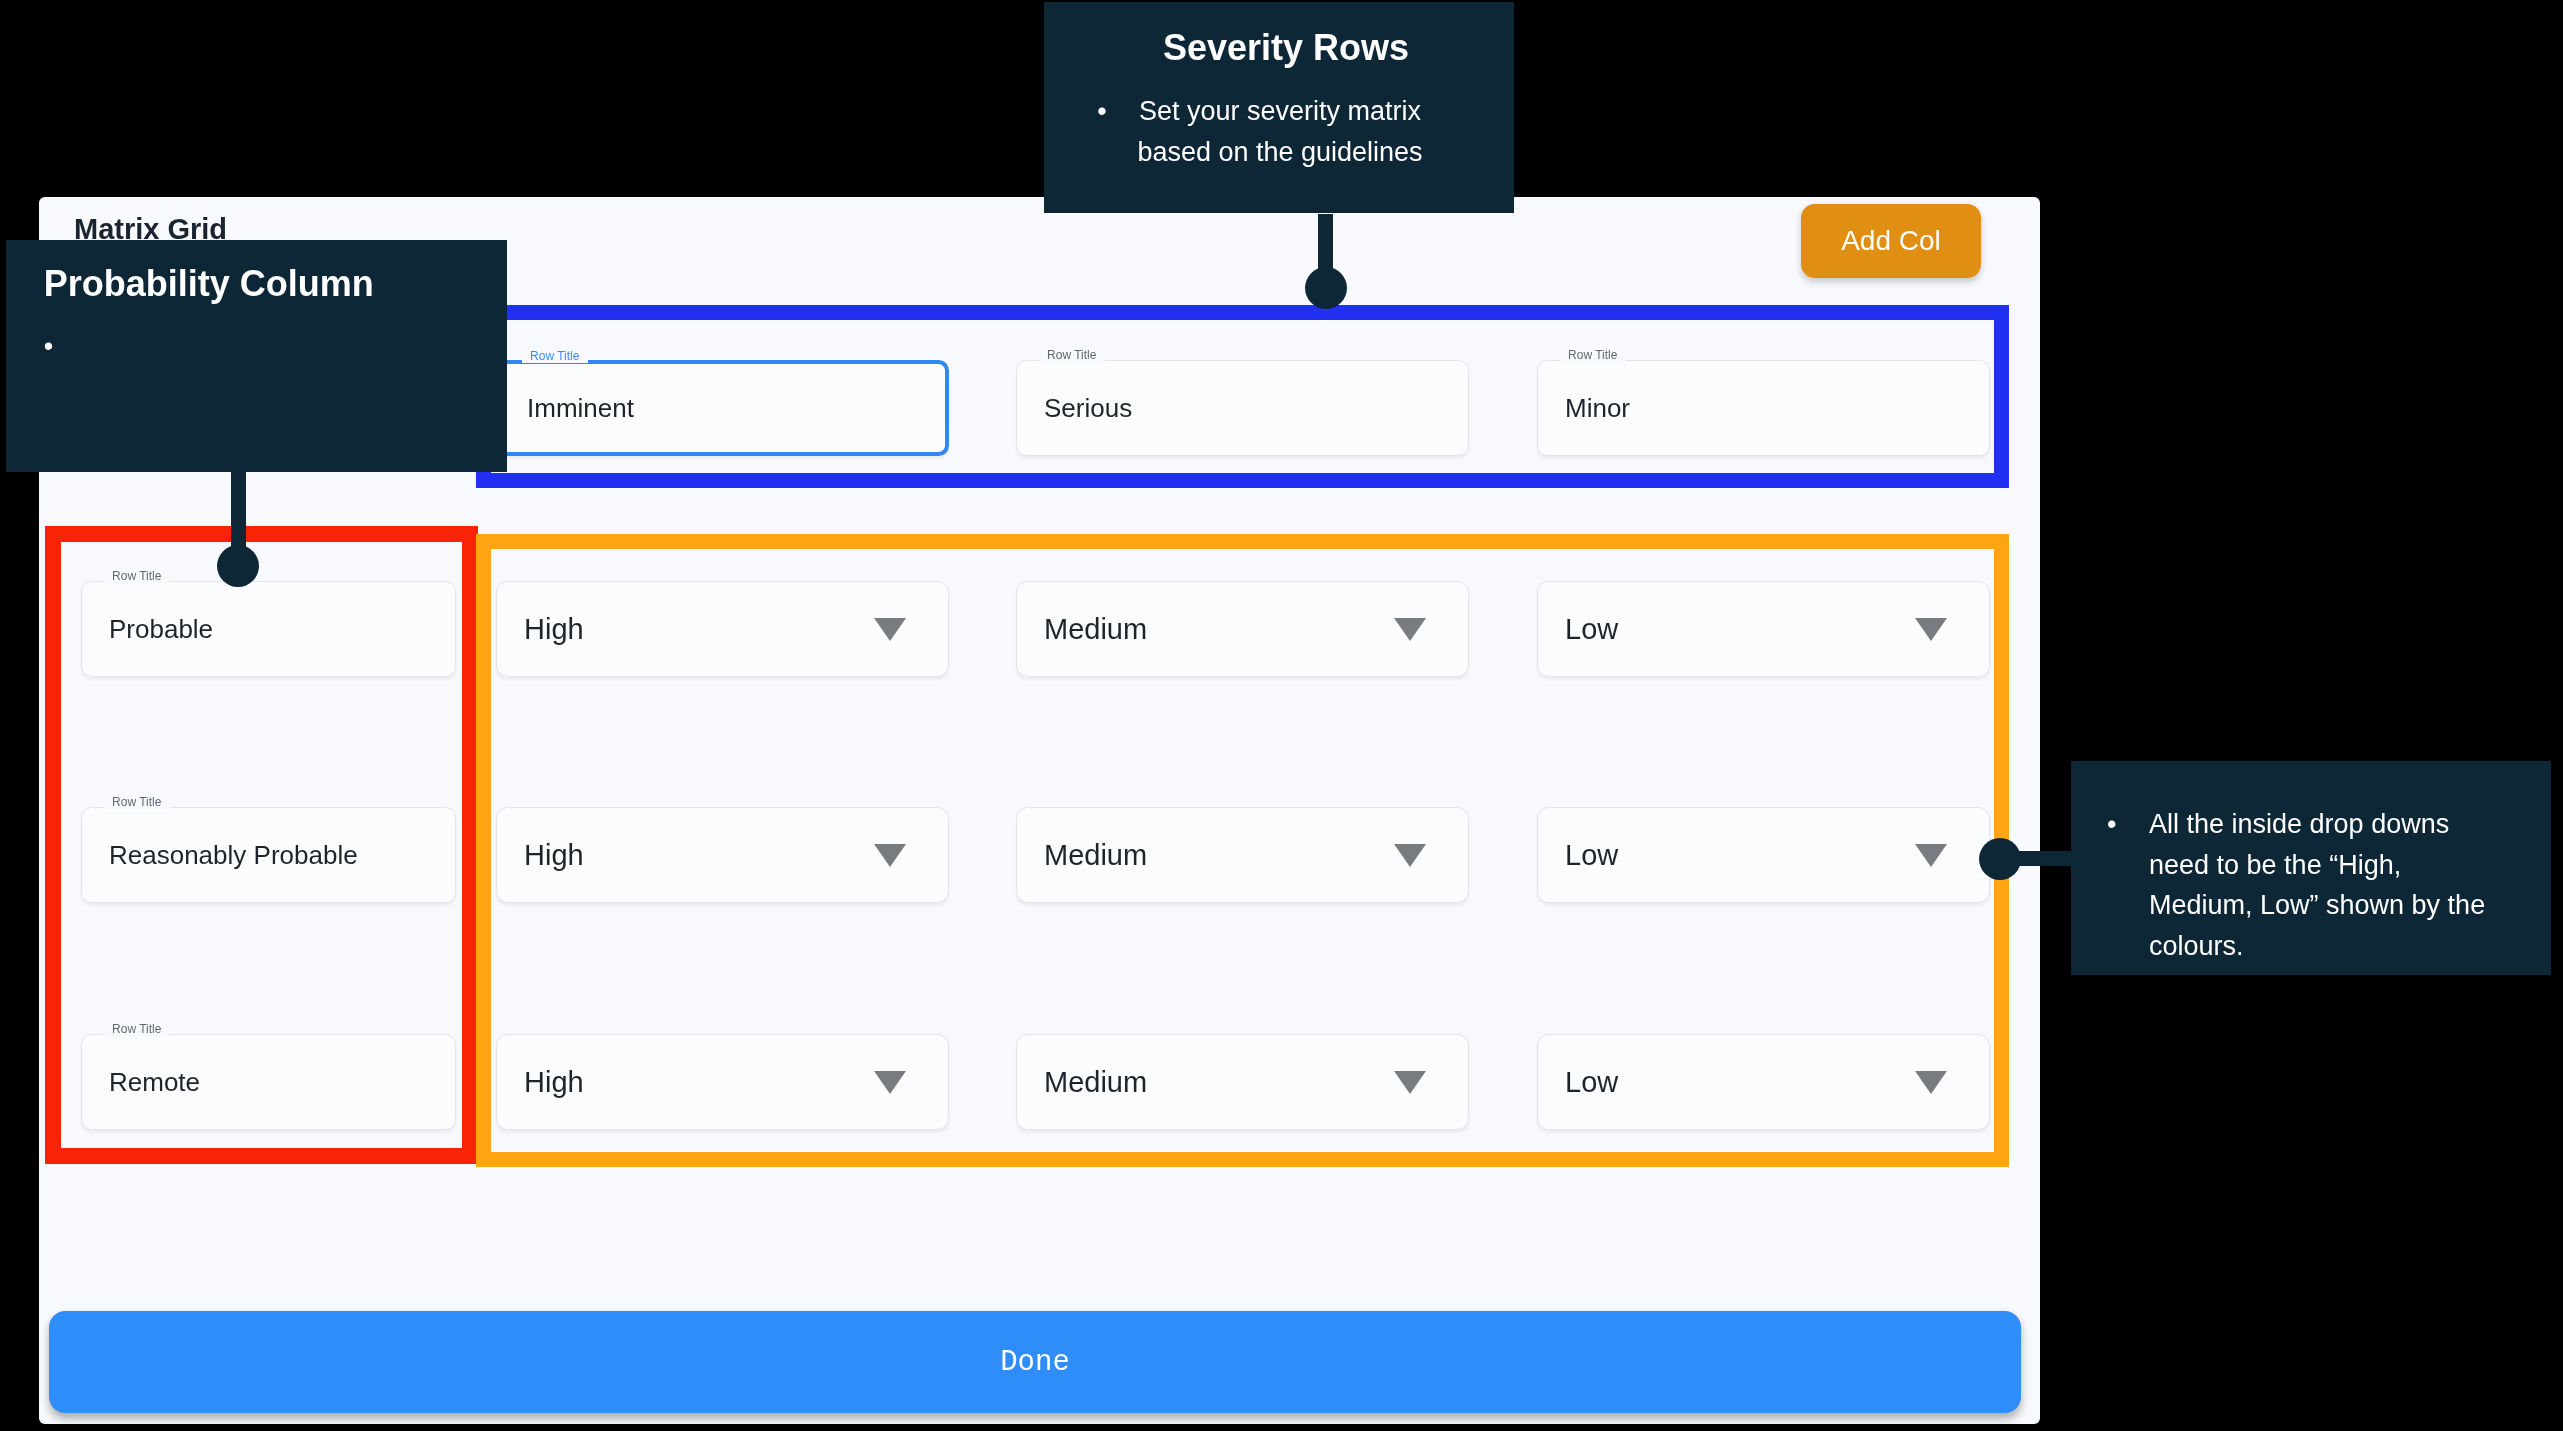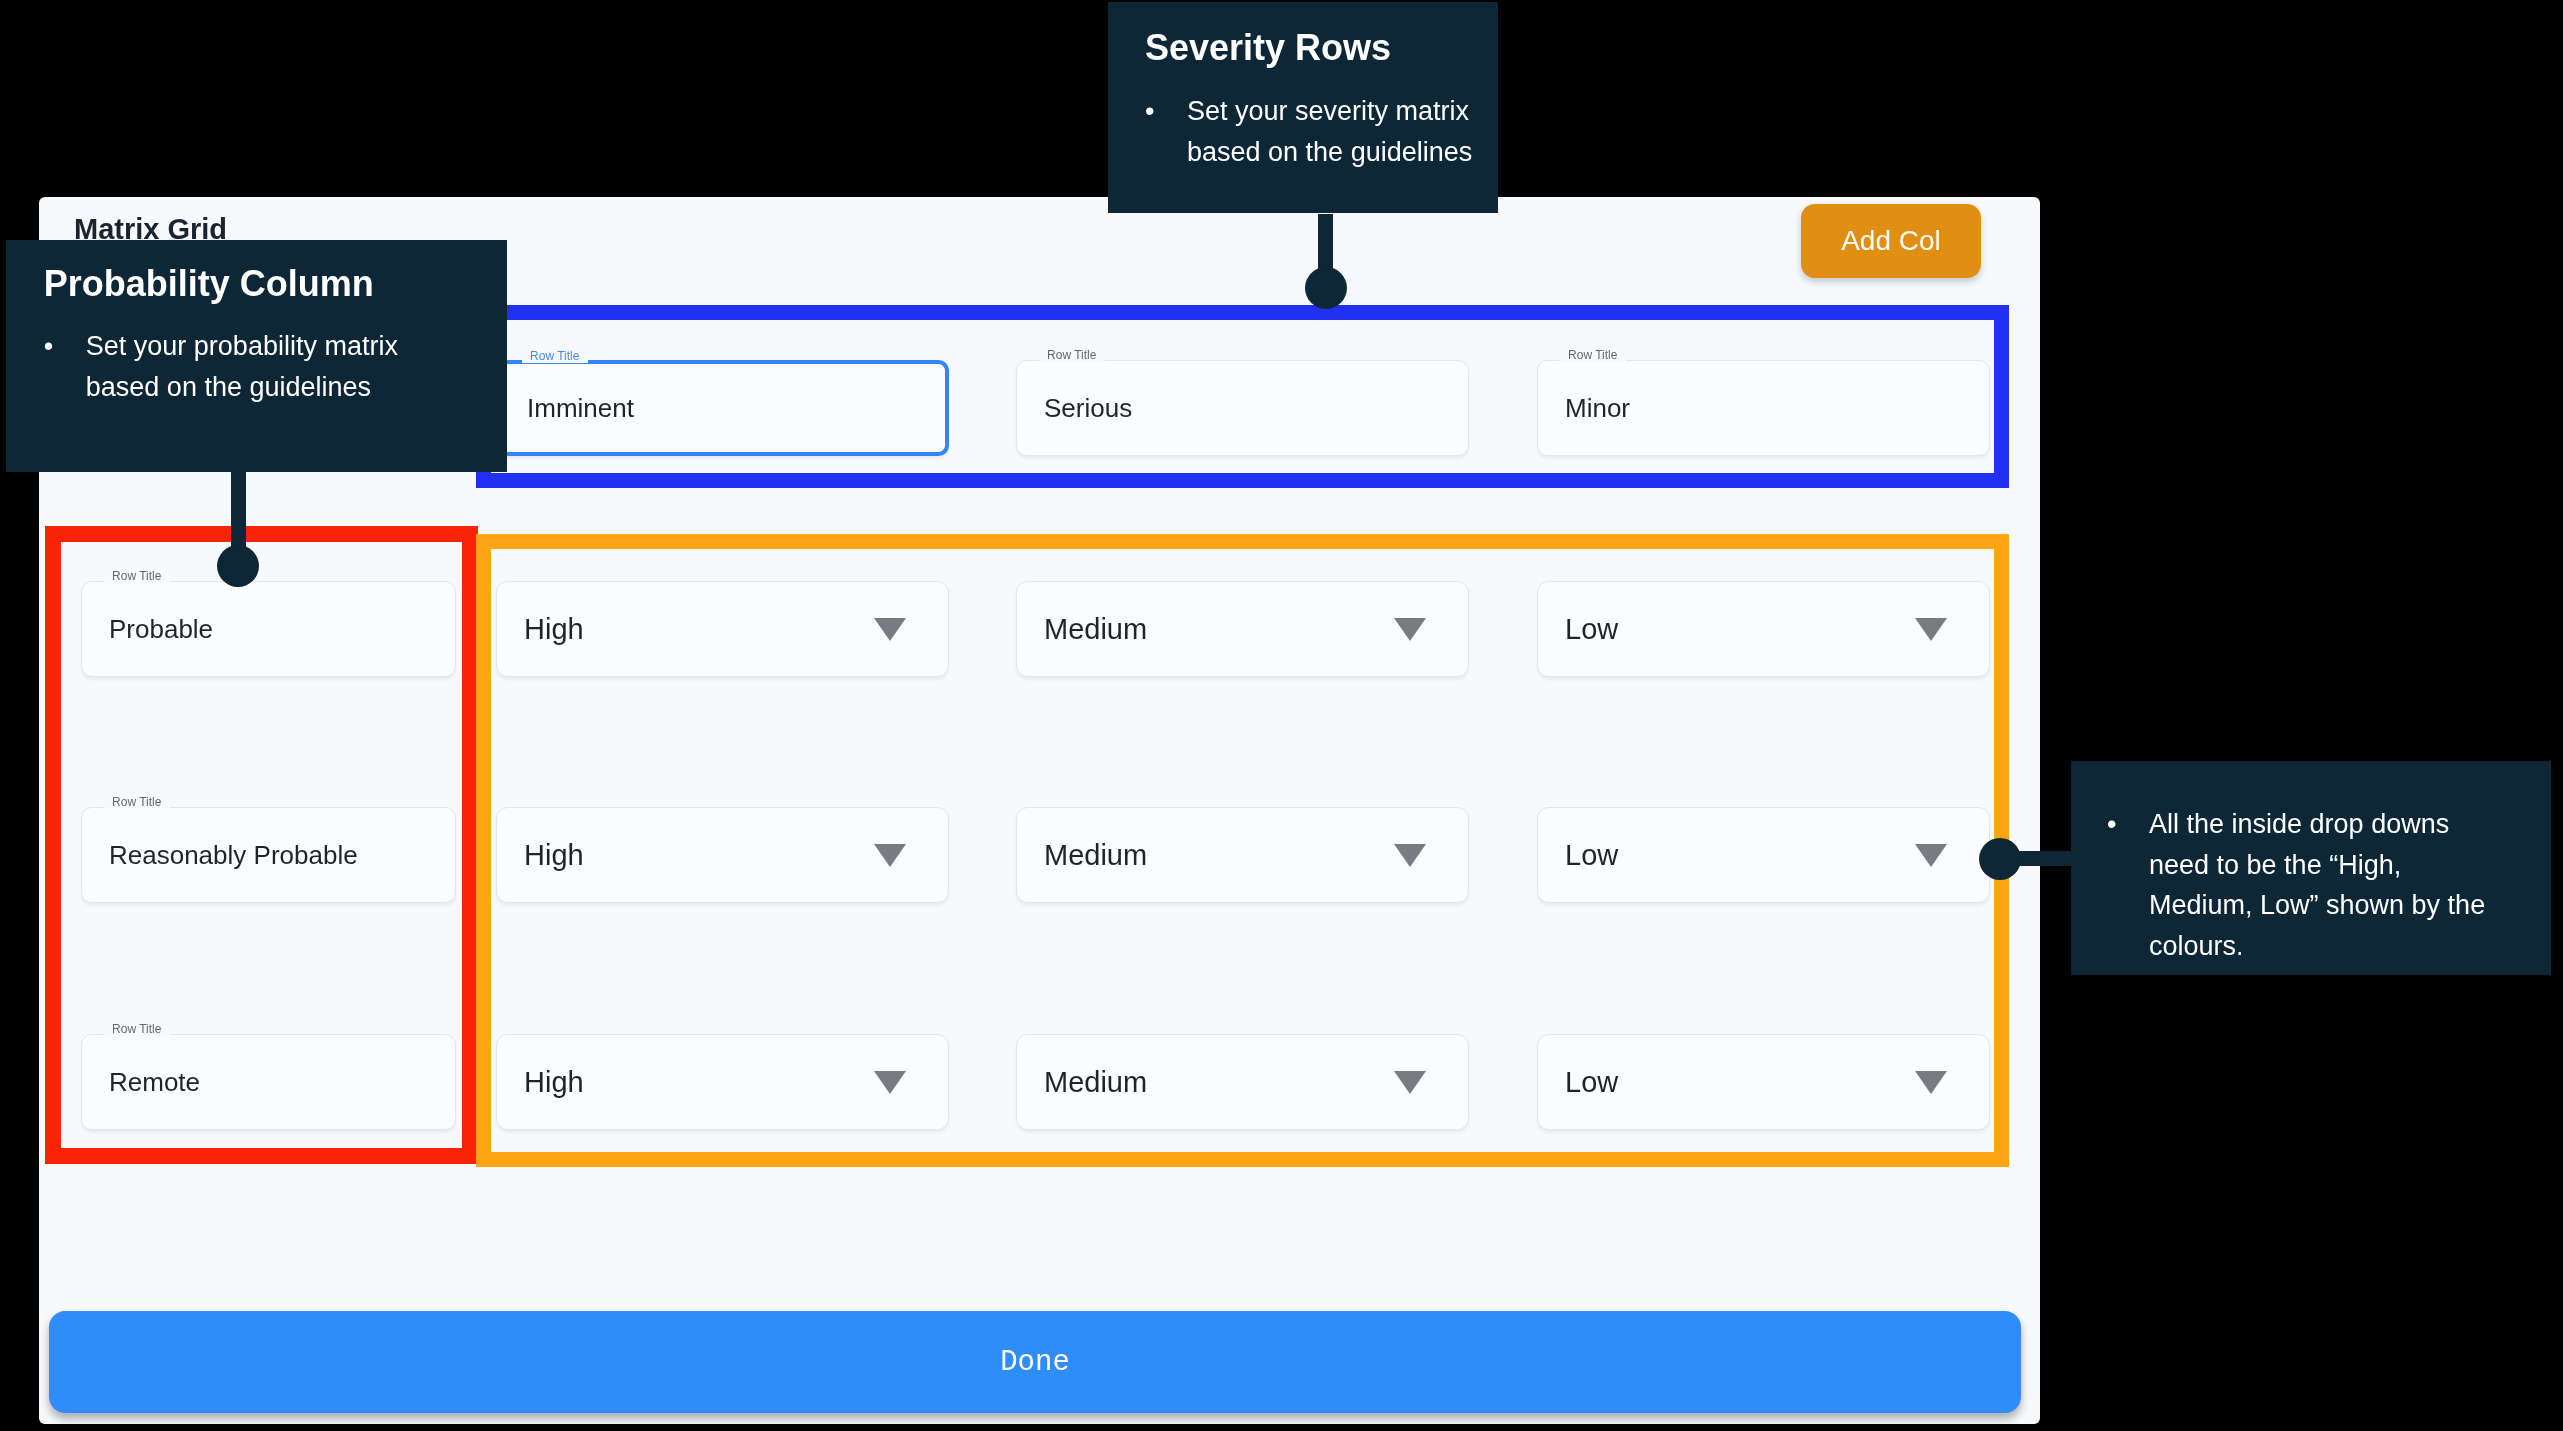--- a/index.html
+++ b/index.html
@@ -43,21 +43,21 @@
   .ann{position:absolute;box-sizing:border-box;border-style:solid;pointer-events:none;z-index:4;}
   .ann-blue{left:476px;top:305px;width:1533px;height:183px;border-width:15px;border-color:#2230f2;}
   .ann-red{left:45px;top:526px;width:433px;height:638px;border-width:16.3px;border-color:#f92405;}
   .ann-orange{left:476px;top:534px;width:1533px;height:633px;border-width:15px;border-color:#ffa412;}
 
   
   .callout{position:absolute;background:#0e2737;color:#fff;box-sizing:border-box;z-index:6;}
   .callout h2{margin:0;font-size:36px;font-weight:700;line-height:1.15;}
   .bullet{display:flex;align-items:flex-start;font-size:27px;line-height:1.5;}
   .bullet .b{flex:none;width:42px;font-size:27px;}
-  .co-severity{left:1108px;top:2.3px;width:390px;height:211px;padding:24.4px 23px 0 37px;}
+  .co-severity{left:1044px;top:2.3px;width:470px;height:211px;padding:24.4px 23px 0 37px;text-align:center;}
   .co-severity .bullet{margin-top:23px;}
   .co-severity .bullet .t{width:314px;}
   .co-probability{left:5.8px;top:240px;width:501px;height:232px;padding:23px 23px 0 38px;}
   .co-probability .bullet{margin-top:22px;}
   .co-probability .bullet .t{width:348px;}
   .co-dropdowns{left:2071px;top:761px;width:480px;height:214px;padding:43px 17.4px 0 36px;}
   .co-dropdowns .bullet .t{width:360px;}
 
   
   .conn{position:absolute;background:#0e2737;z-index:6;}
@@ -155,21 +155,20 @@
       <span class="t">Set your severity matrix based on the guidelines</span>
     </div>
   </div>
   <div class="conn" style="left:1318px;top:214px;width:15px;height:64px;"></div>
   <div class="dot" style="left:1305px;top:267px;"></div>
 
   <div class="callout co-probability">
     <h2>Probability Column</h2>
     <div class="bullet">
       <span class="b">•</span>
-      <span class="t">Set your probability matrix based on the guidelines</span>
     </div>
   </div>
   <div class="conn" style="left:231px;top:448px;width:15px;height:105px;"></div>
   <div class="dot" style="left:217px;top:545px;"></div>
 
   <div class="callout co-dropdowns">
     <div class="bullet">
       <span class="b">•</span>
       <span class="t">All the inside drop downs need to be the “High, Medium, Low” shown by the colours.</span>
     </div>

